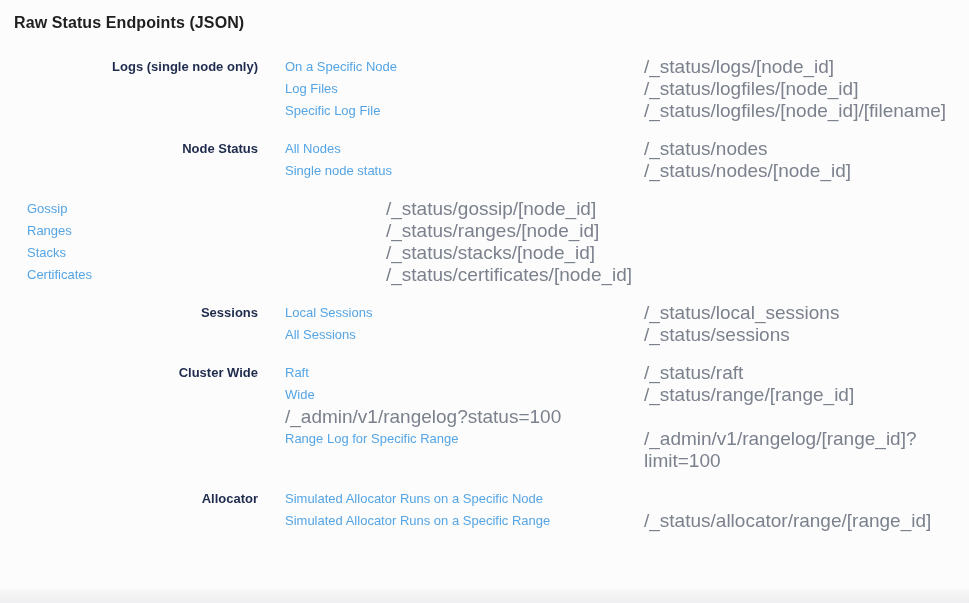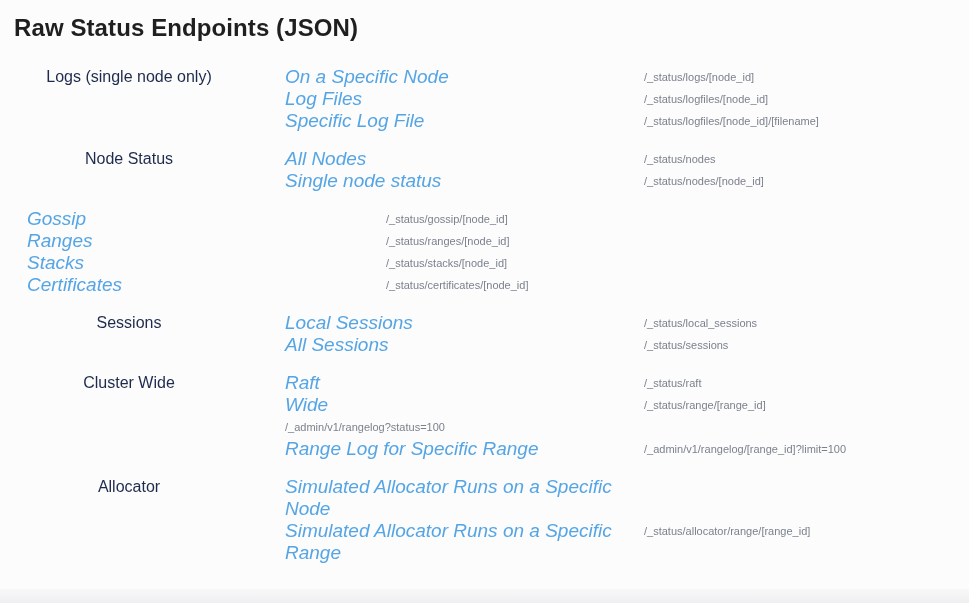--- a/index.html
+++ b/index.html
@@ -12,65 +12,64 @@
   *{box-sizing:border-box;}
   html,body{margin:0;padding:0;}
   body{
     width:969px;height:603px;
     background:var(--c-bg);
     font-family:"Liberation Sans", sans-serif;
     overflow:hidden;
     position:relative;
   }
   .page-title{
-    font-size:24px;
+    font-size:16px;
     font-weight:bold;
     color:var(--c-title);
     margin:0;
     padding:14px 0 0 14px;
     letter-spacing:0.1px;
   }
   .endpoint-table{
     margin-top:24px;
   }
   .section{
     display:flex;
     align-items:flex-start;
     margin-bottom:16px;
   }
   .section-label{
     width:258px;
     flex:0 0 258px;
-    text-align:center;
-    font-size:16px;
-    font-weight:normal;
+    text-align:right;
+    font-size:13px;
+    font-weight:bold;
     color:var(--c-category);
     line-height:22px;
   }
   .section-rows{
     display:flex;
     flex-direction:column;
     margin-left:27px;
     flex:1;
   }
   .endpoint-row{
     display:flex;
     line-height:22px;
   }
   .endpoint-link{
     flex:0 0 359px;
     width:359px;
-    font-size:19px;
+    font-size:13px;
     color:var(--c-link);
     text-decoration:none;
     cursor:pointer;
-    font-style:italic;
   }
   .endpoint-path{
-    font-size:11px;
+    font-size:19px;
     color:var(--c-path);
   }
   .footer-strip{
     position:absolute;
     left:0;right:0;bottom:0;
     height:14px;
     background:linear-gradient(to bottom,#f8f8f9,#efeff1);
   }
 </style>
 </head>

